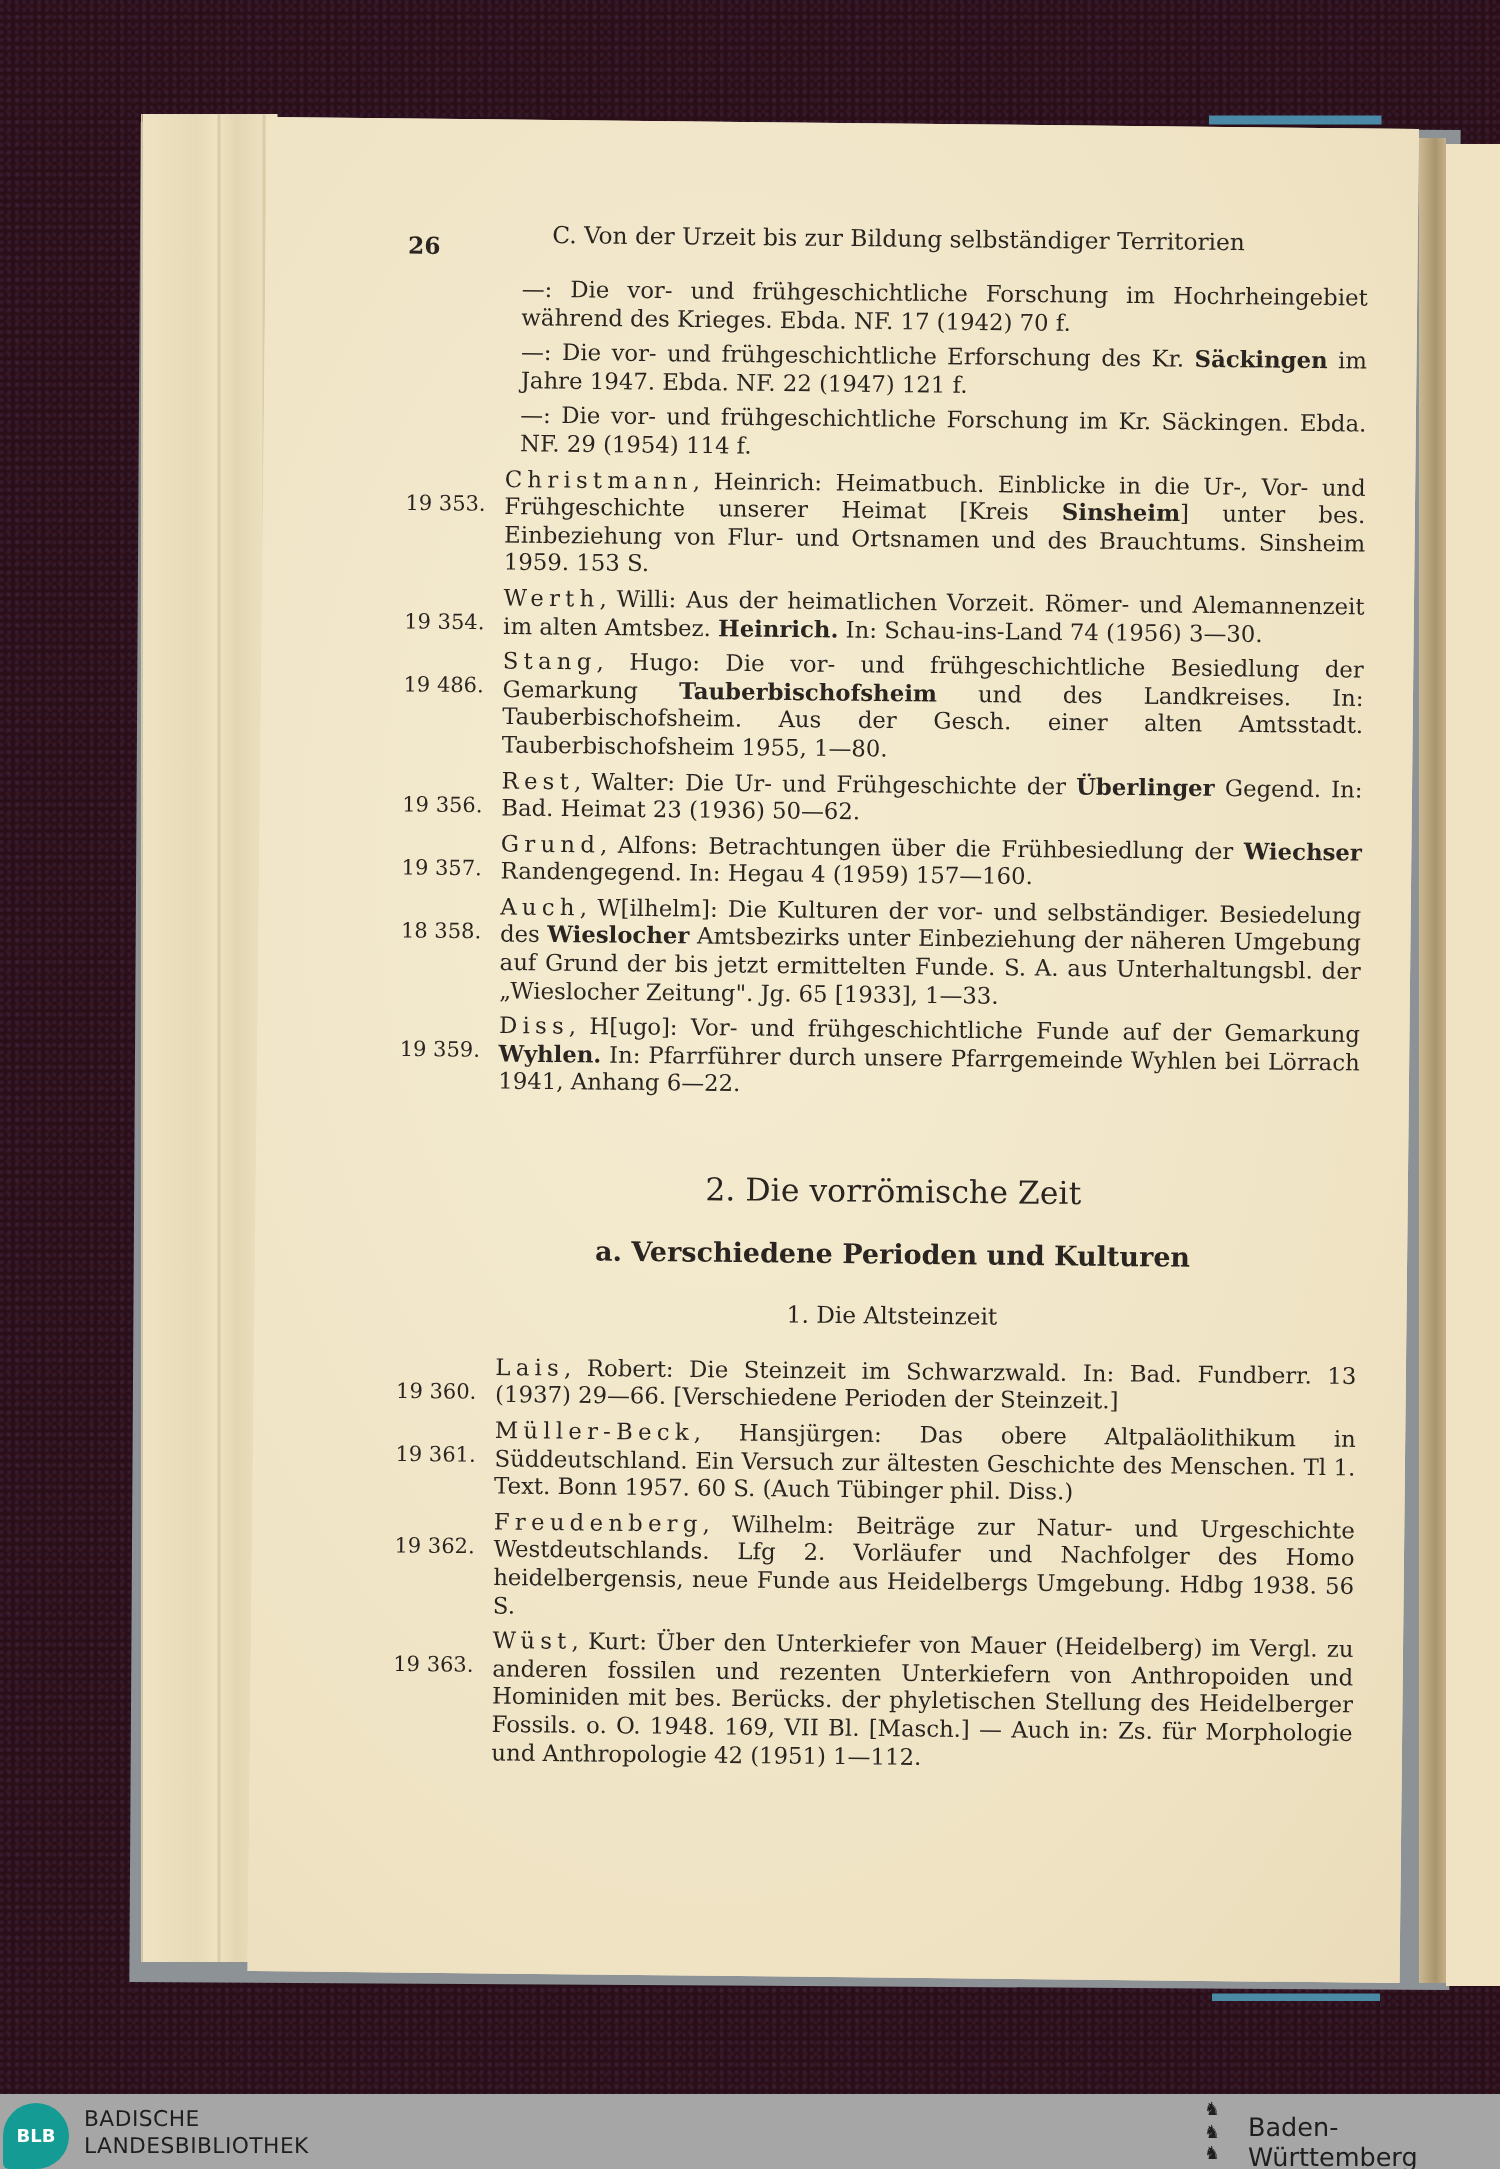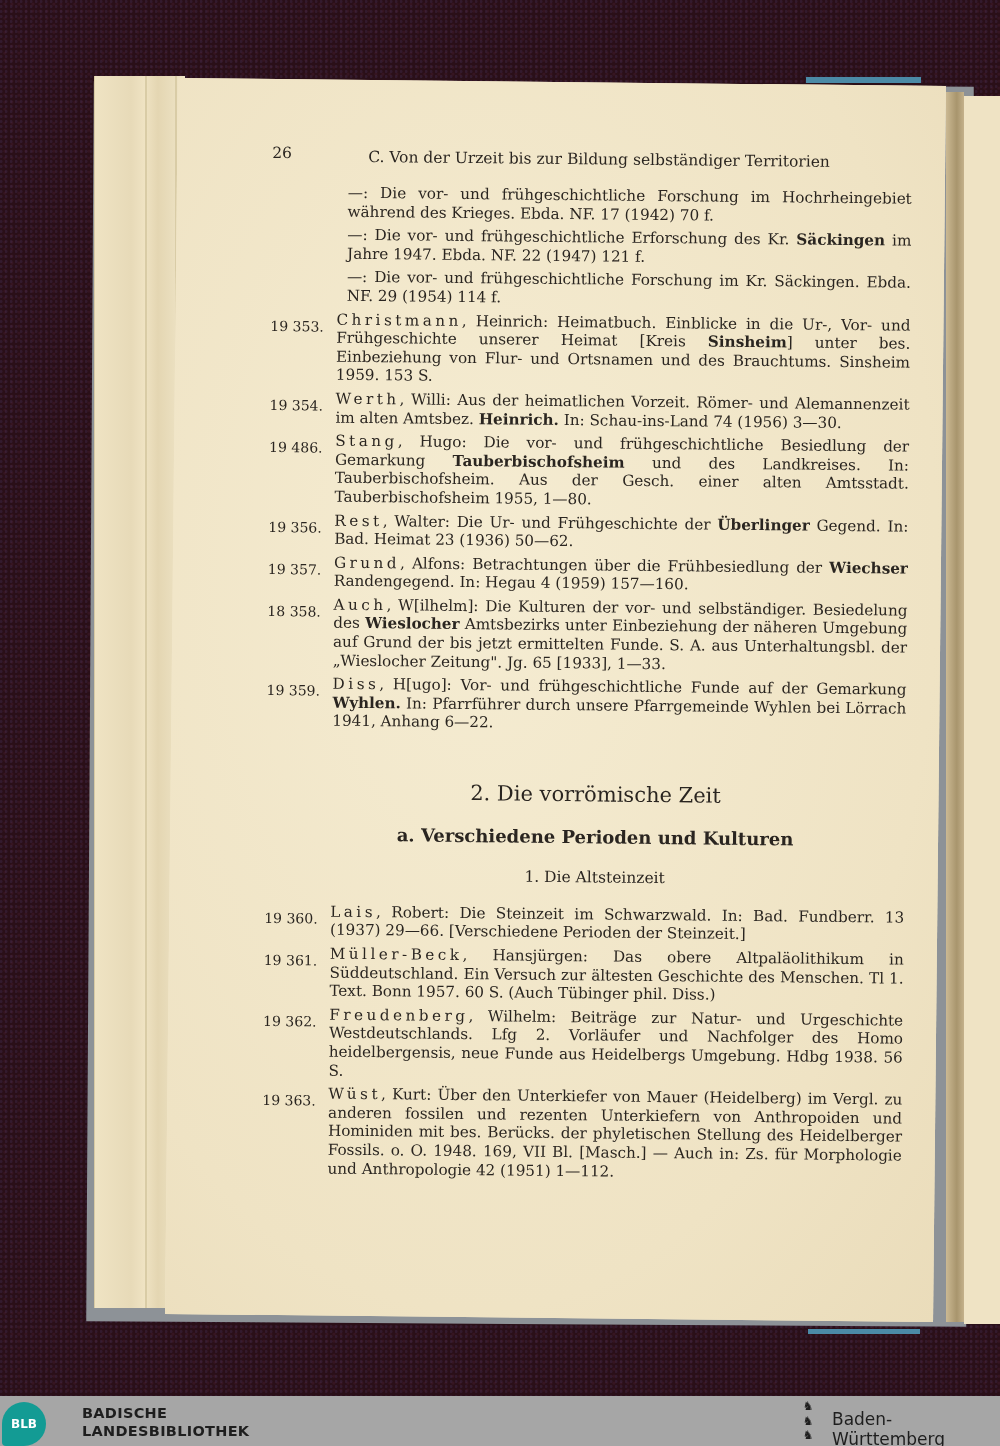--- a/index.html
+++ b/index.html
@@ -50,24 +50,24 @@
     position: absolute; left: 964px; top: 96px; width: 36px; height: 1228px;
     background: #efe3c4;
   }
   .text-area {
     position: absolute; left: 95px; top: 64px; width: 640px;
     color: #2a2520; font-size: 15.2px; line-height: 18.6px;
   }
   .running-head {
     position: relative; height: 40px; font-size: 15.5px;
   }
-  .page-no { position: absolute; left: 0; top: 1px; }
+  .page-no { position: absolute; left: 0; top: 12px; font-weight: bold; }
   .head-title { position: absolute; left: 96px; top: 4px; }
   .entry { position: relative; padding-left: 66px; margin-bottom: 5px; text-align: justify; }
-  .entry .num { position: absolute; left: 0; top: 7px; font-size: 14px; }
+  .entry .num { position: absolute; left: 0; top: 17px; font-size: 14px; }
   .entry .cont { display: block; }
   .entry.sub { padding-left: 76px; }
   .author { letter-spacing: 3.5px; }
   .entry b { font-weight: bold; }
   .section-h {
     text-align: center; font-size: 21px; margin: 52px 0 24px 20px; font-weight: normal;
   }
   .subsection-h {
     text-align: center; font-size: 18px; margin: 0 0 22px 20px; font-weight: bold;
   }
@@ -78,22 +78,22 @@
     position: absolute; left: 0; top: 1396px; width: 1000px; height: 50px;
     background: #a6a6a6;
     font-family: "DejaVu Sans", "Liberation Sans", sans-serif;
   }
   .blb-logo {
     position: absolute; left: 2px; top: 6px; width: 44px; height: 44px;
     background: #139b94; border-radius: 22px 22px 22px 4px;
     color: #fff; font-weight: bold; font-size: 12px; line-height: 44px; text-align: center;
   }
   .blb-name {
-    position: absolute; left: 56px; top: 8px; font-weight: bold; font-size: 14.5px;
-    line-height: 18px; color: #1e1e1e; letter-spacing: 0.3px; margin-left: 26px;
+    position: absolute; left: 56px; top: 8px; font-weight: normal; font-size: 14.5px;
+    line-height: 18px; color: #1e1e1e; letter-spacing: 0.3px;
   }
   .bw-lions {
     position: absolute; left: 792px; top: 4px; width: 32px; height: 42px;
     display: flex; flex-direction: column; justify-content: space-between;
   }
   .bw-lions span { font-size: 12px; line-height: 13px; color: #1e1e1e; text-align: center; }
   .bw-name {
     position: absolute; left: 832px; top: 13px; font-size: 17px; color: #1e1e1e;
   }
 </style>

